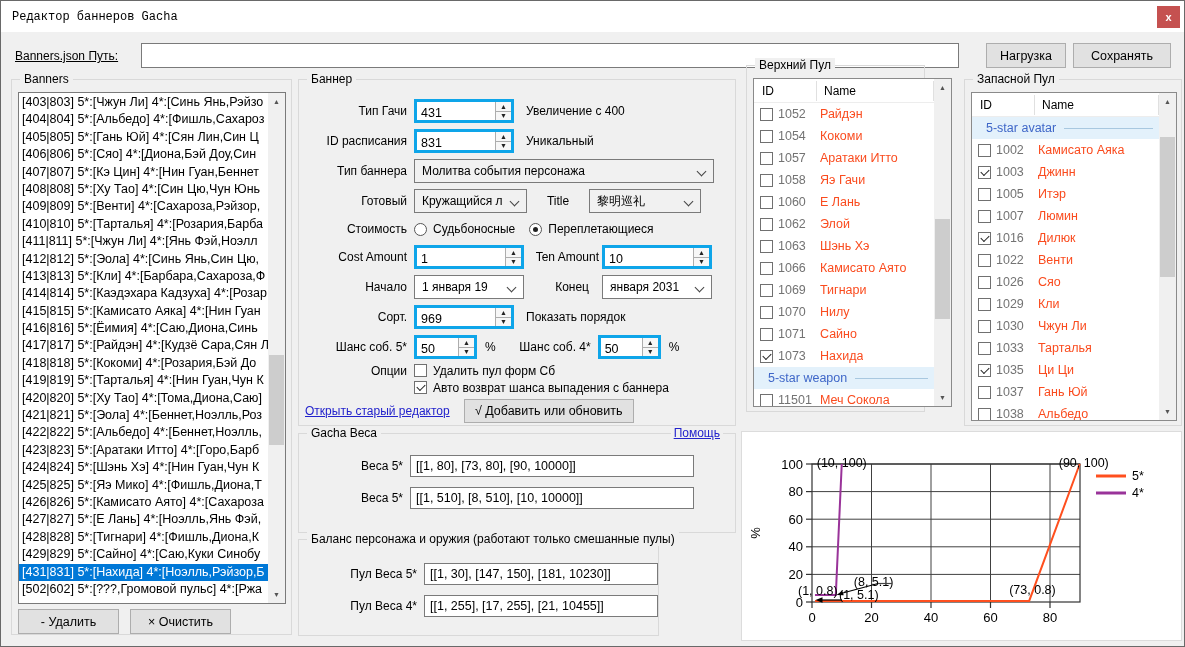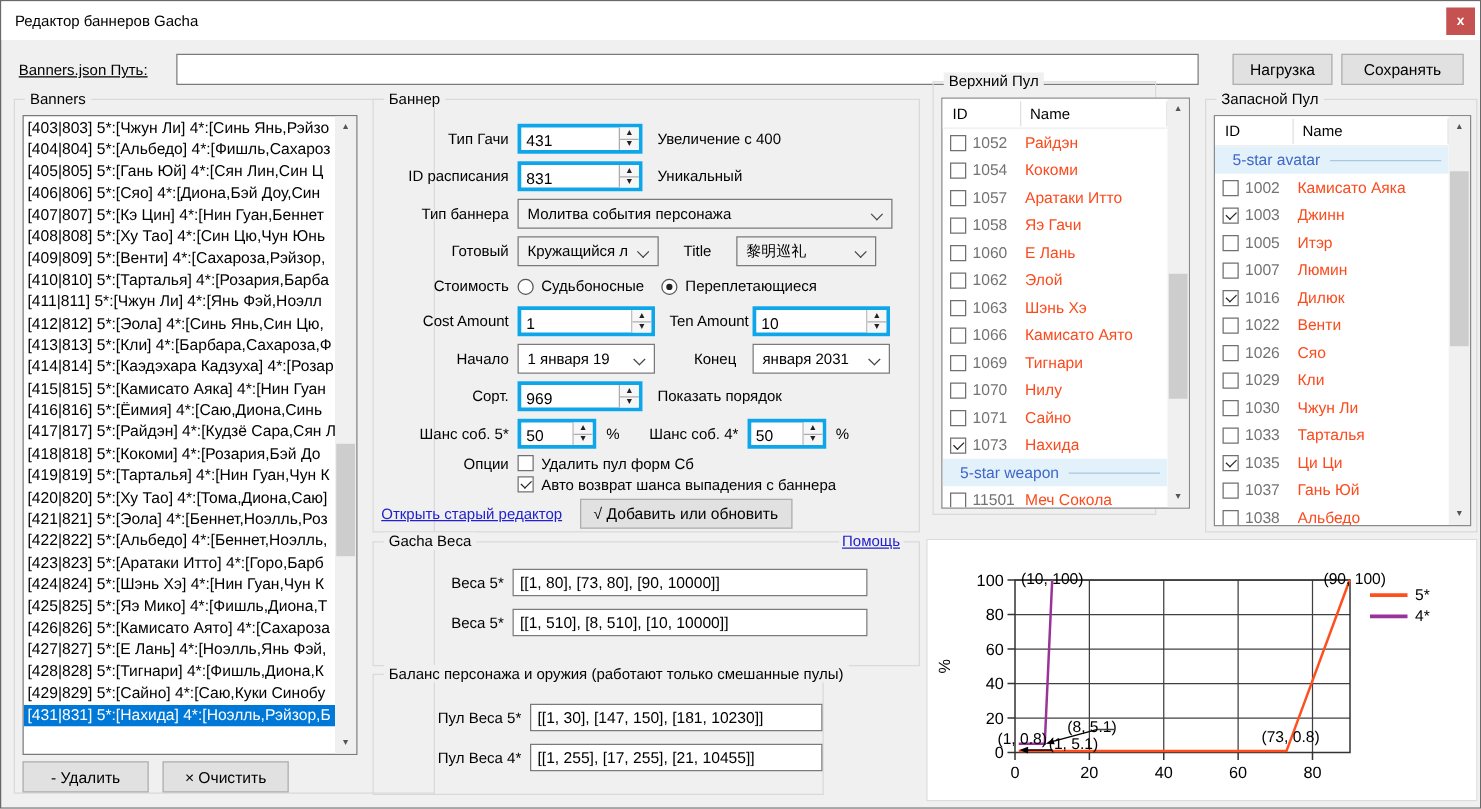--- a/index.html
+++ b/index.html
@@ -2,34 +2,34 @@
 <html><head>
 <meta charset="utf-8">
 <style>
   * { box-sizing: border-box; margin: 0; padding: 0; }
   html,body { width:1185px; height:647px; }
   body { font-family:"Liberation Sans", sans-serif; font-size:12px; color:#000; background:#fff; }
 
   .window { position:relative; width:1185px; height:647px; background:#f0f0f0; border:1px solid #696969; overflow:hidden; }
 
   .titlebar { position:absolute; left:0; top:0; width:100%; height:31px; background:#ffffff; }
-  .title-text { position:absolute; left:11px; top:9px; font-size:12px; }
+  .title-text { position:absolute; left:11px; top:9px; font-size:12px;font-family:Liberation Mono, monospace; }
   .close-btn { position:absolute; right:4px; top:5px; width:23px; height:22px; background:#c55150; color:#fff;
                display:flex; align-items:center; justify-content:center; font-size:11px; font-weight:bold; cursor:default; }
 
   .tb-label { position:absolute; left:14px; top:48px;text-decoration:underline; }
   .tb-input { position:absolute; left:140px; top:42px; width:818px; height:25px; border:1px solid #7a7a7a; background:#fff; padding:0 5px; font:12.5px "Liberation Sans",sans-serif; }
   .btn { background:#e1e1e1; border:1px solid #adadad; font:12.5px "Liberation Sans",sans-serif; color:#000; }
   .tb-btn1 { position:absolute; left:985px; top:42px; width:80px; height:25px; }
   .tb-btn2 { position:absolute; left:1072px; top:42px; width:98px; height:25px; }
 
   .groupbox { position:absolute; border:1px solid #d9d9d9; }
   .gb-title { position:absolute; top:-8px; left:8px; background:#f0f0f0; padding:0 4px; white-space:nowrap; }
 
-  .gb-banners { left:10px; top:78px; width:337px; height:556px; }
+  .gb-banners { left:10px; top:78px; width:281px; height:556px; }
   .listbox { position:absolute; left:6px; top:12px; width:268px; height:512px; background:#fff; border:1px solid #7a7a7a; overflow:hidden; }
   .lb-items { position:absolute; left:0; top:1px; width:250px; height:508px; overflow:hidden; }
   .lb-item { height:17.4px; line-height:17.4px; padding-left:3px; white-space:nowrap; overflow:hidden; font-size:12.5px; }
   .lb-item.sel { background:#0078d7; color:#fff; }
   .vscroll { position:absolute; right:0; top:0; width:17px; height:100%; background:#f0f0f0; }
   .vs-up, .vs-down { position:absolute; left:0; width:17px; height:17px; display:flex; align-items:center; justify-content:center; font-size:7px; color:#555; }
   .vs-up { top:0; } .vs-down { bottom:0; }
   .vs-thumb { position:absolute; left:1px; width:15px; background:#cdcdcd; }
   .gb-banners .vs-thumb { top:262px; height:90px; }
   .btn-del { position:absolute; left:6px; top:529px; width:101px; height:25px; }
@@ -131,20 +131,21 @@
           <div class="lb-item">[421|821] 5*:[Эола] 4*:[Беннет,Ноэлль,Роз</div>
           <div class="lb-item">[422|822] 5*:[Альбедо] 4*:[Беннет,Ноэлль,</div>
           <div class="lb-item">[423|823] 5*:[Аратаки Итто] 4*:[Горо,Барб</div>
           <div class="lb-item">[424|824] 5*:[Шэнь Хэ] 4*:[Нин Гуан,Чун К</div>
           <div class="lb-item">[425|825] 5*:[Яэ Мико] 4*:[Фишль,Диона,Т</div>
           <div class="lb-item">[426|826] 5*:[Камисато Аято] 4*:[Сахароза</div>
           <div class="lb-item">[427|827] 5*:[Е Лань] 4*:[Ноэлль,Янь Фэй,</div>
           <div class="lb-item">[428|828] 5*:[Тигнари] 4*:[Фишль,Диона,К</div>
           <div class="lb-item">[429|829] 5*:[Сайно] 4*:[Саю,Куки Синобу</div>
           <div class="lb-item sel">[431|831] 5*:[Нахида] 4*:[Ноэлль,Рэйзор,Б</div>
+          <div class="lb-item">[502|602] 5*:[???,Громовой пульс] 4*:[Ржа</div>
         </div>
       <div class="vscroll">
         <div class="vs-up">▲</div>
         <div class="vs-thumb"></div>
         <div class="vs-down">▼</div>
       </div>
     </div>
     <button class="btn btn-del">- Удалить</button>
     <button class="btn btn-clear">× Очистить</button>
   </div>

